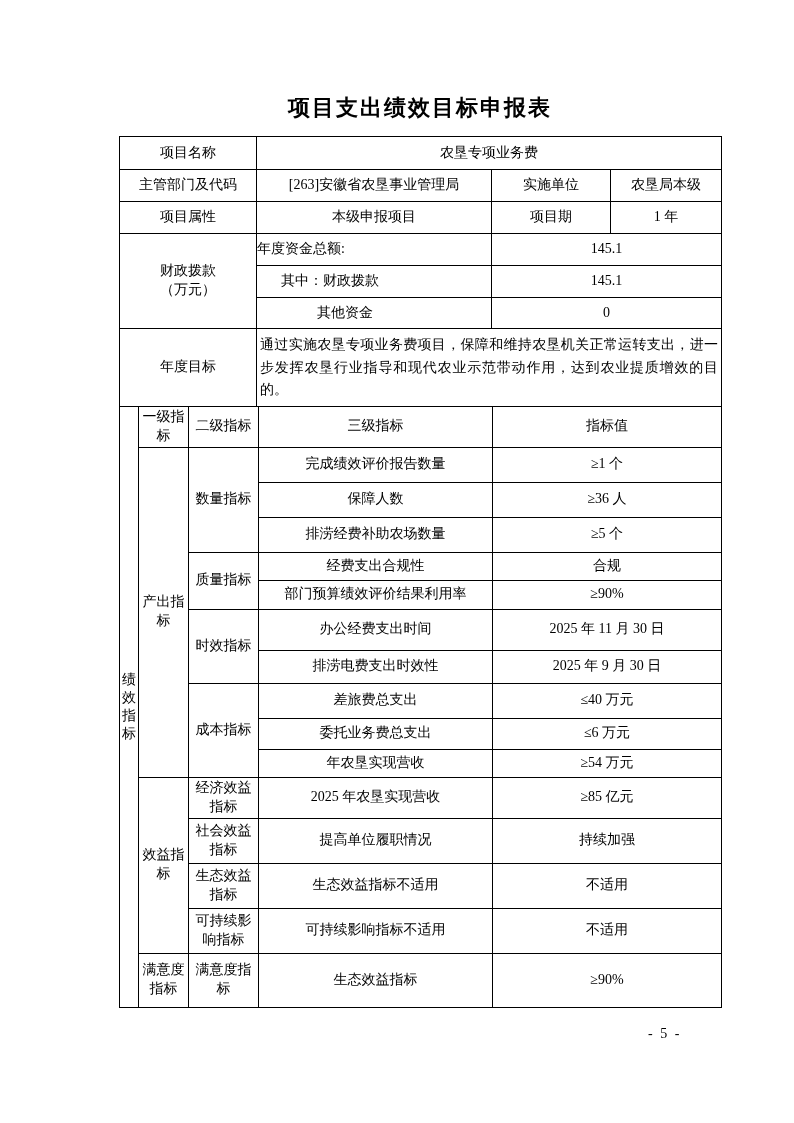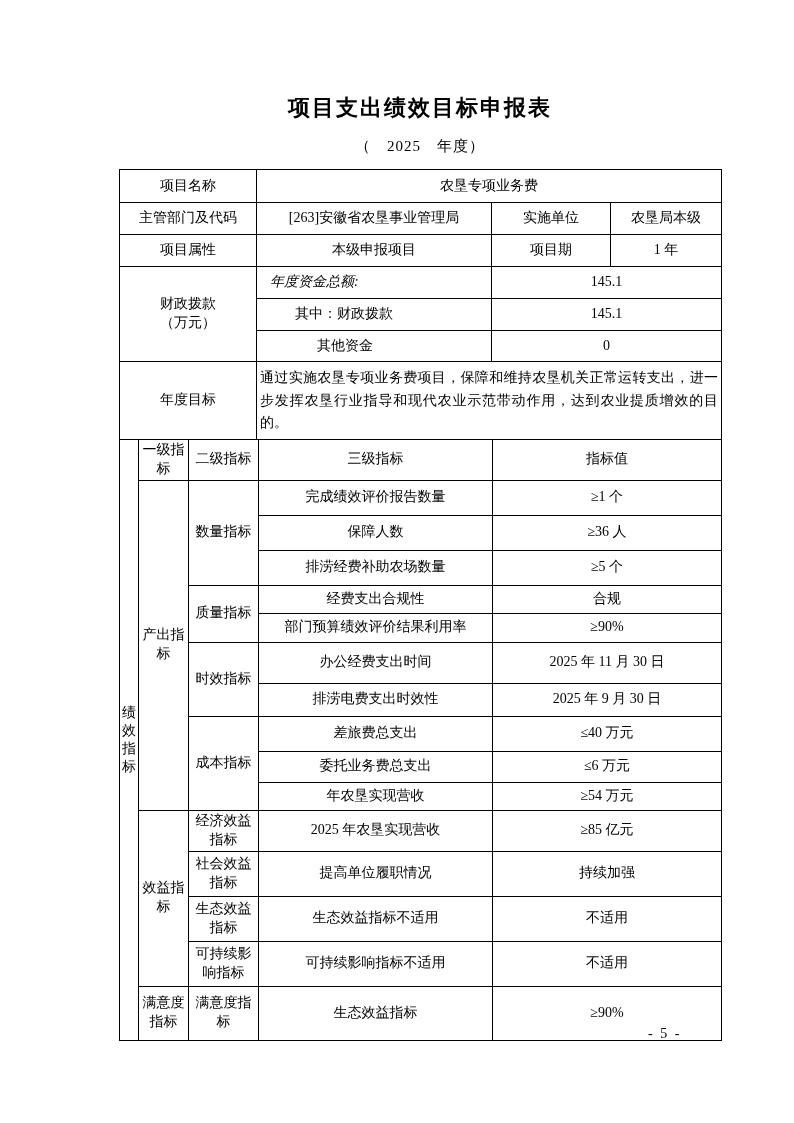--- a/index.html
+++ b/index.html
@@ -8,35 +8,34 @@
   .content{position:absolute;left:119px;top:93px;width:602px;}
   h1.title{margin:0;text-align:center;font-size:22px;font-weight:bold;
            font-family:"Liberation Sans","DejaVu Sans",sans-serif;letter-spacing:2px;}
   .subtitle{margin-top:14px;text-align:center;font-size:15px;letter-spacing:1px;}
   table.t{border-collapse:collapse;table-layout:fixed;width:602px;margin-top:13px;}
   table.tb{margin-top:-1px;}
   .t td{border:1px solid #000;font-size:14px;text-align:center;vertical-align:middle;
         padding:1px 3px;line-height:1.35;overflow:hidden;}
   td.goal{ text-align:justify;vertical-align:top;padding:5px 3px 4px 3px;line-height:1.62;}
   td.fl{text-align:left;}
-  td.ind0{padding-left:13px;font-style:italic;}
-  td.ind1{padding-left:38px;}
+  td.ind0{padding-left:0;}
+  td.ind1{padding-left:24px;}
   td.ind2{padding-left:60px;border-radius:15px;}
   td.pre{white-space:pre-line;}
   td.vert{padding:0;line-height:1.28;}
   .pagenum{position:absolute;left:648px;top:1026px;font-size:14px;letter-spacing:2px;}
 </style>
 </head>
 <body>
 
 <div class="sheet">
   <div class="content">
 
     <h1 class="title">项目支出绩效目标申报表</h1>
-    <div class="subtitle">（　2025　年度）</div>
 
     <table class="t ta">
       <colgroup>
           <col style="width:137px">
           <col style="width:235px">
           <col style="width:119px">
           <col style="width:111px">
         </colgroup>
       <tbody>
           <tr style="height:33px">

